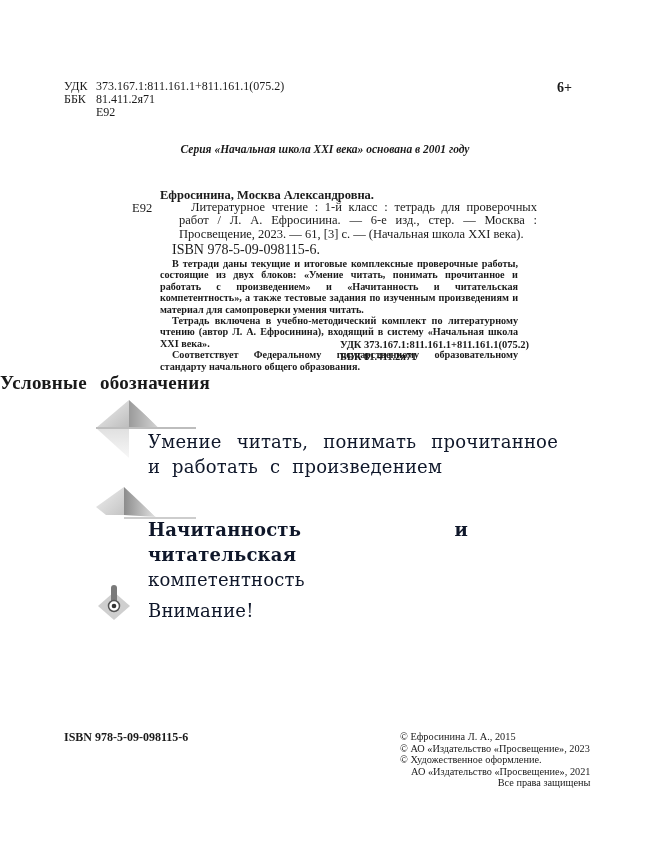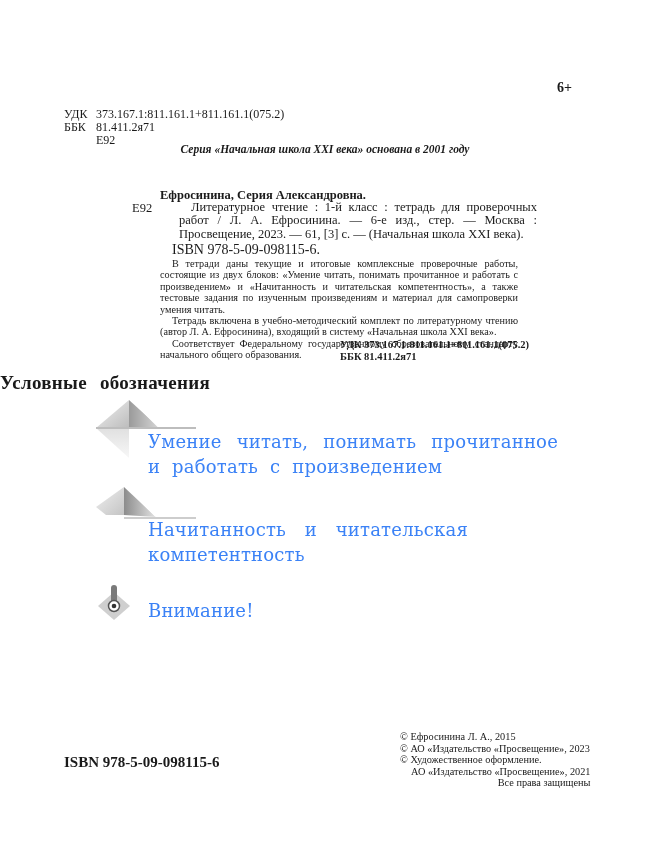--- a/index.html
+++ b/index.html
@@ -1,51 +1,51 @@
 <!DOCTYPE html>
 <html><head>
   <meta charset="utf-8">
   <style>
     * { margin: 0; padding: 0; box-sizing: border-box; }
     html, body { width: 650px; height: 848px; background: #ffffff; overflow: hidden; }
     body { position: relative; font-family: "Liberation Serif", "DejaVu Serif", serif; color: #1a1a1a; }
     .abs { position: absolute; }
 
     
-    .class-block { left: 64px; top: 80px; font-size: 12px; line-height: 13px; margin-top: 28px; }
+    .class-block { left: 64px; top: 80px; font-size: 12px; line-height: 13px; }
     .class-row { display: flex; white-space: nowrap; }
     .class-key { width: 32px; }
     .age { right: 78px; top: 80px; font-size: 14px; font-weight: bold; }
 
     .series { left: 0; width: 650px; top: 143px; text-align: center; font-style: italic; font-size: 11.5px; font-weight: bold; }
 
     
     .bib-author { left: 160px; top: 188px; font-weight: bold; font-size: 12.5px; }
     .bib-code { left: 132px; top: 201px; font-size: 12.5px; }
     .bib-main { left: 160px; top: 201px; width: 358px; font-size: 12.5px; line-height: 13.4px; text-align: justify; text-indent: 12px; margin-left: 19px; }
     .bib-isbn { left: 172px; top: 242px; font-size: 14px; }
 
-    .annotation { left: 160px; top: 258px; width: 358px; font-size: 10.2px; line-height: 11.4px; text-align: justify; }
+    .annotation { left: 160px; top: 258px; width: 358px; font-size: 10.2px; line-height: 11.4px; text-align: justify; font-weight: bold; }
     .annotation p { text-indent: 12px; }
 
     .udk-bottom { left: 340px; top: 339px; font-size: 10.5px; font-weight: bold; line-height: 12px; }
 
     
     .legend-title { left: 0; width: 650px; top: 372px; font-size: 19px; font-weight: bold; word-spacing: 8px; letter-spacing: 0.3px; }
 
     .icon-box { position: absolute; }
-    .legend-text { font-family: "DejaVu Serif", serif; font-size: 18px; line-height: 25px; word-spacing: 6px; letter-spacing: 0.2px; color: #3b82f6; }
+    .legend-text { font-family: "DejaVu Serif", serif; font-size: 18px; line-height: 25px; word-spacing: 6px; letter-spacing: 0.2px; color: #0f172a; }
     .lt1 { left: 148px; top: 429px; width: 410px; text-align: justify; }
     .lt1 .line1 { display: block; text-align: justify; text-align-last: justify; }
     .lt2 { left: 148px; top: 517px; width: 320px; }
-    .lt2 .line1 { display: block; text-align-last: justify; text-align: justify; }
+    .lt2 .line1 { display: block; text-align-last: justify; text-align: justify; font-weight: bold; }
     .lt3 { left: 148px; top: 598px; }
 
     
-    .isbn-footer { left: 64px; top: 730px; font-size: 15px; font-weight: bold; margin-top: 24px; }
+    .isbn-footer { left: 64px; top: 730px; font-size: 12px; font-weight: bold; }
     .copyright { left: 400px; top: 731px; font-size: 10.3px; line-height: 11.6px; }
     .copyright .indent { padding-left: 11px; text-align: right; }
   </style>
 </head>
 <body>
 
 <div class="abs class-block">
   <div class="class-row">
     <span class="class-key">УДК</span>
     <span>373.167.1:811.161.1+811.161.1(075.2)</span>
@@ -57,21 +57,21 @@
   <div class="class-row">
     <span class="class-key"></span>
     <span>Е92</span>
   </div>
 </div>
 
 <div class="abs age">6+</div>
 
 <div class="abs series">Серия «Начальная школа XXI века» основана в 2001 году</div>
 
-<div class="abs bib-author">Ефросинина, Серия Александровна.</div>
+<div class="abs bib-author">Ефросинина, Москва Александровна.</div>
 <div class="abs bib-code">Е92</div>
 <div class="abs bib-main">Литературное чтение : 1-й класс : тетрадь для проверочных работ / Л. А. Ефросинина. — 6-е изд., стер. — Москва : Просвещение, 2023. — 61, [3] с. — (Начальная школа XXI века).</div>
 <div class="abs bib-isbn">ISBN 978-5-09-098115-6.</div>
 
 <div class="abs annotation">
   <p>В тетради даны текущие и итоговые комплексные проверочные работы, состоящие из двух блоков: «Умение читать, понимать прочитанное и работать с произведением» и «Начитанность и читательская компетентность», а также тестовые задания по изученным произведениям и материал для самопроверки умения читать.</p>
   <p>Тетрадь включена в учебно-методический комплект по литературному чтению (автор Л. А. Ефросинина), входящий в систему «Начальная школа XXI века».</p>
   <p>Соответствует Федеральному государственному образовательному стандарту начального общего образования.</p>
 </div>
 

